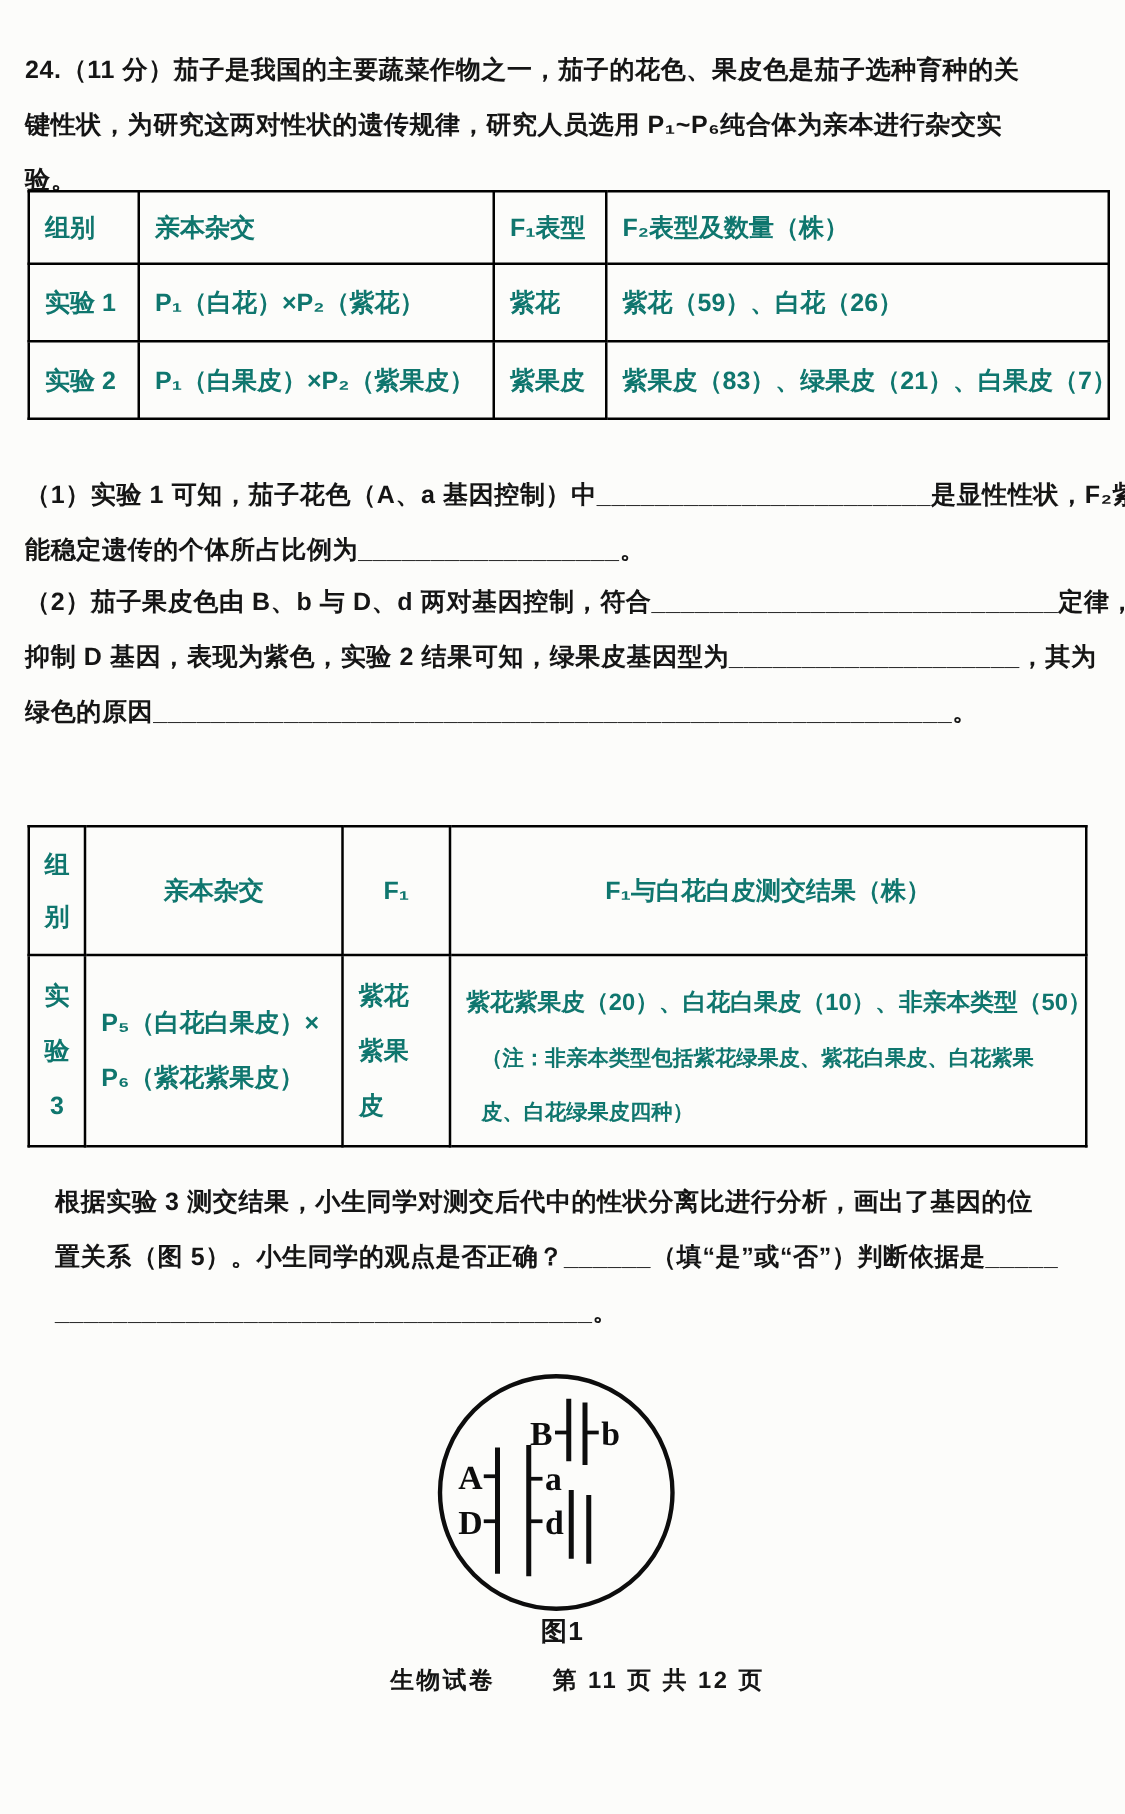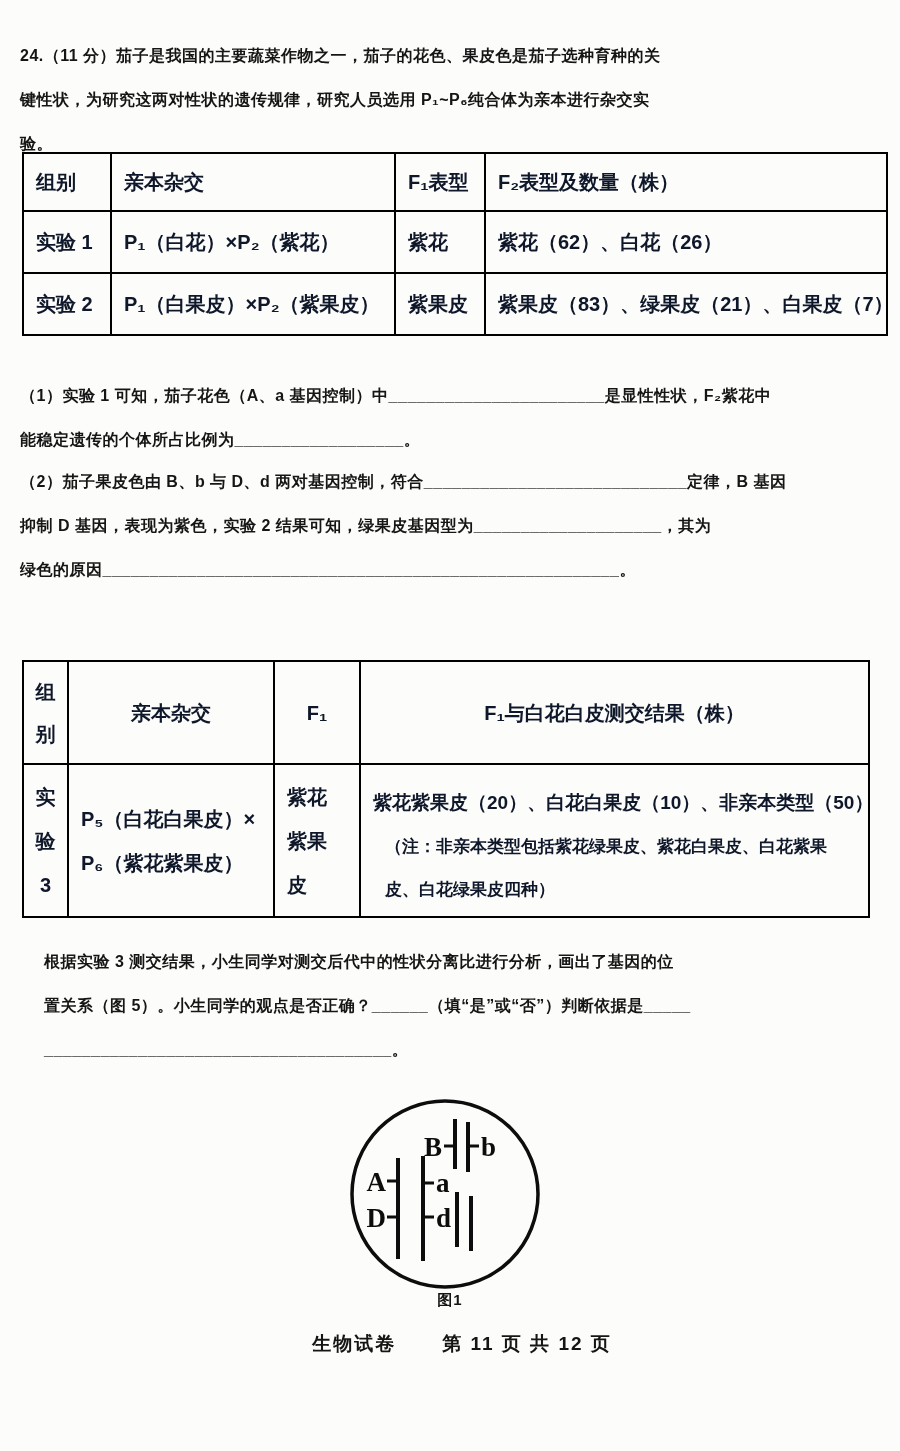--- a/index.html
+++ b/index.html
@@ -1,42 +1,42 @@
 <!DOCTYPE html>
 <html><head>
 <meta charset="utf-8">
 <style>
   html,body{margin:0;padding:0;background:#e8e8e8;}
   .page{
     position:relative;width:900px;height:1451px;margin:0 auto;
     background:#fcfcfa;color:#151515;overflow:hidden;
     font-family:"Liberation Sans","DejaVu Sans",sans-serif;font-weight:700;
   }
-  .para{position:absolute;left:20px;width:870px;font-size:16px;line-height:44px;
+  .para{position:absolute;left:20px;width:870px;font-size:20px;line-height:44px;
         letter-spacing:.5px;white-space:nowrap;}
   .para .line{height:44px;overflow:visible;}
   table.t{position:absolute;border-collapse:collapse;table-layout:fixed;
-          font-size:20px;font-weight:700;color:#0f172a;}
+          font-size:20px;font-weight:700;color:#0f766e;}
   table.t td{border:2.4px solid #000;vertical-align:middle;padding:0 4px 0 12px;
              overflow:hidden;}
   .pre{white-space:pre-line;}
   .nowrap{white-space:nowrap;}
   
   #t1 tr.hdr td{height:56px;}
   #t1 tr.r td{height:60px;}
   
   #t2 tr.hdr td{height:101px;text-align:center;padding:0 2px;line-height:42px;}
   #t2 tr.body td{height:141px;vertical-align:middle;line-height:44px;}
   #t2 td.group{ text-align:center;padding:0 2px;}
   #t2 td.result{vertical-align:top;padding:10px 4px 0 12px;line-height:43px;}
   #t2 .result-main{font-size:19px;white-space:nowrap;letter-spacing:0;text-align:center;}
   #t2 .result-note{font-size:17px;white-space:pre-line;padding-left:12px;
                    letter-spacing:0;line-height:43px;}
   .figure-caption{position:absolute;top:1291px;left:385px;width:130px;
-                  text-align:center;font-size:15px;letter-spacing:1px;}
+                  text-align:center;font-size:21px;letter-spacing:1px;}
   .footer{position:absolute;top:1331px;left:0;width:900px;display:flex;
           justify-content:center;gap:46px;font-size:19px;letter-spacing:2px;
           transform:translateX(12px);}
   svg text{font-family:"Liberation Serif","DejaVu Serif",serif;
            font-weight:700;font-size:27px;fill:#0d0d0d;}
   svg line,svg circle{stroke:#0d0d0d;fill:none;}
 </style>
 </head>
 <body>
 
@@ -59,21 +59,21 @@
       <tr class="hdr">
         <td>组别</td>
         <td>亲本杂交</td>
         <td>F₁表型</td>
         <td>F₂表型及数量（株）</td>
       </tr>
       <tr class="r">
         <td class="nowrap">实验 1</td>
         <td class="nowrap">P₁（白花）×P₂（紫花）</td>
         <td class="nowrap">紫花</td>
-        <td class="nowrap">紫花（62）、白花（26）</td>
+        <td class="nowrap">紫花（59）、白花（26）</td>
       </tr>
       <tr class="r">
         <td class="nowrap">实验 2</td>
         <td class="nowrap">P₁（白果皮）×P₂（紫果皮）</td>
         <td class="nowrap">紫果皮</td>
         <td class="nowrap">紫果皮（83）、绿果皮（21）、白果皮（7）</td>
       </tr>
     </tbody>
   </table>
 

